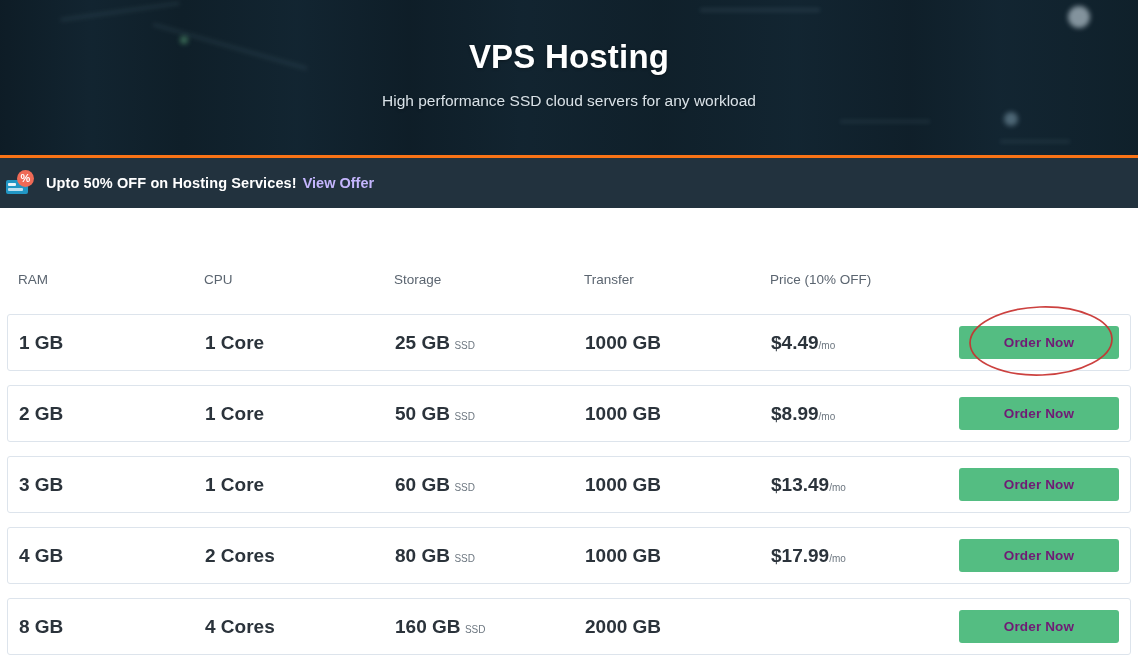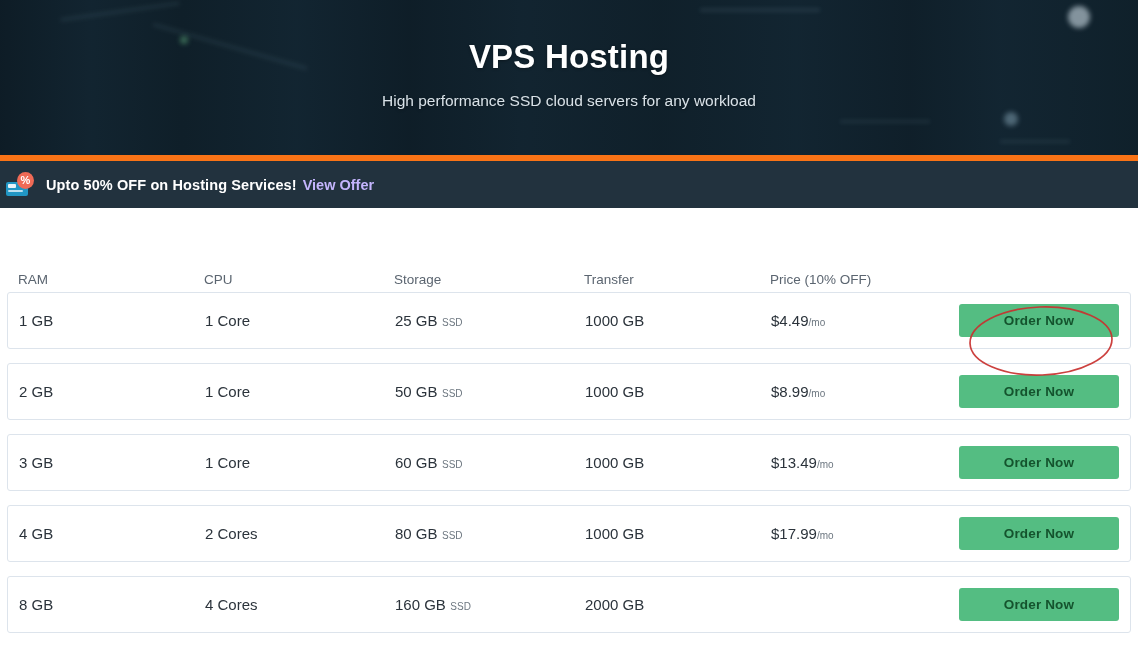--- a/index.html
+++ b/index.html
@@ -88,21 +88,21 @@
 
   
   .promo-bar {
     position: relative;
     width: 1138px;
     height: 53px;
     background: #22323e;
     display: flex;
     align-items: center;
     padding-left: 6px;
-    border-top: 6px solid #f97316;
+    border-top: 3px solid #f97316;
   }
   .promo-icon {
     position: relative;
     width: 30px;
     height: 26px;
     margin-right: 10px;
     flex: none;
   }
   .promo-icon .card {
     position: absolute;
@@ -155,20 +155,21 @@
   .plans {
     position: relative;
     padding: 0 7px;
     margin-top: 58px;
   }
   .plan-head {
     display: flex;
     align-items: center;
     height: 26px;
     padding: 0 11px;
+    margin-bottom: 22px;
   }
   .plan-head .cell {
     font-size: 13.5px;
     color: #5b6570;
     font-weight: normal;
   }
   .plan-row {
     display: flex;
     align-items: center;
     height: 57px;
@@ -180,37 +181,37 @@
   }
   .cell       { flex: none; }
   .c-ram      { width: 186px; }
   .c-cpu      { width: 190px; }
   .c-storage  { width: 190px; }
   .c-transfer { width: 186px; }
   .c-price    { width: 188px; }
   .c-action   { flex: 1; display: flex; justify-content: flex-end; }
 
   .val-strong {
-    font-size: 15px;
-    font-weight: normal;
+    font-size: 19px;
+    font-weight: bold;
     color: #2b333b;
   }
   .val-muted {
     font-size: 10px;
     font-weight: normal;
     color: #6d7780;
   }
 
   .order-btn {
     width: 160px;
     height: 33px;
     background: #54bd82;
     border: none;
     border-radius: 3px;
-    color: #14532d;
+    color: #701a75;
     font-size: 13.5px;
     font-weight: bold;
     font-family: "Liberation Sans", sans-serif;
     cursor: pointer;
     letter-spacing: 0.15px;
   }
 
   
   .annotation {
     position: absolute;

